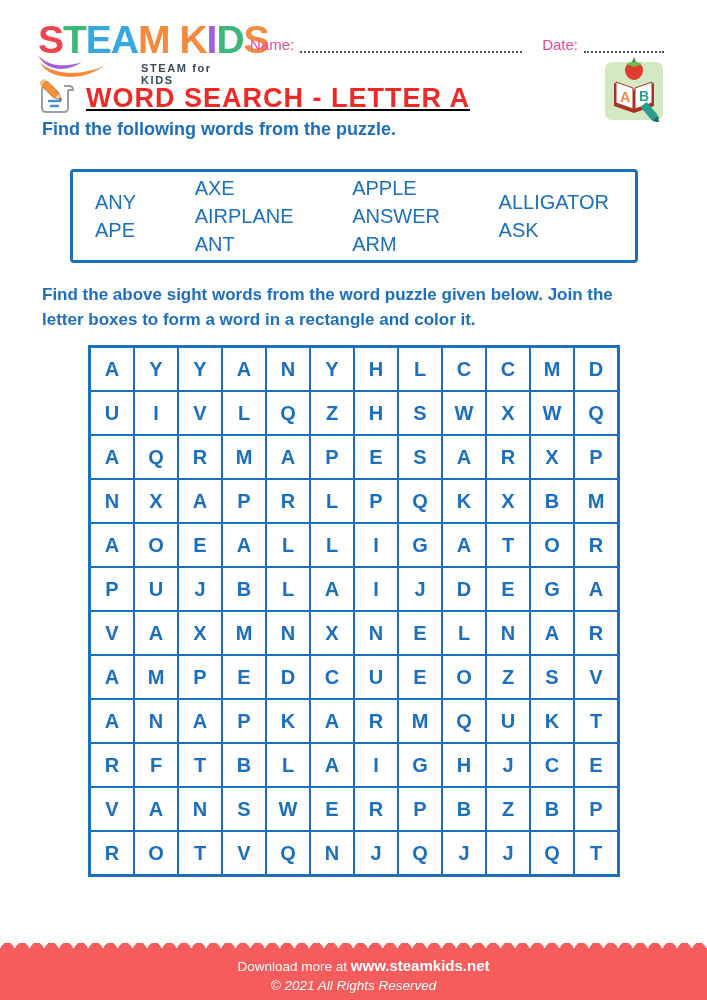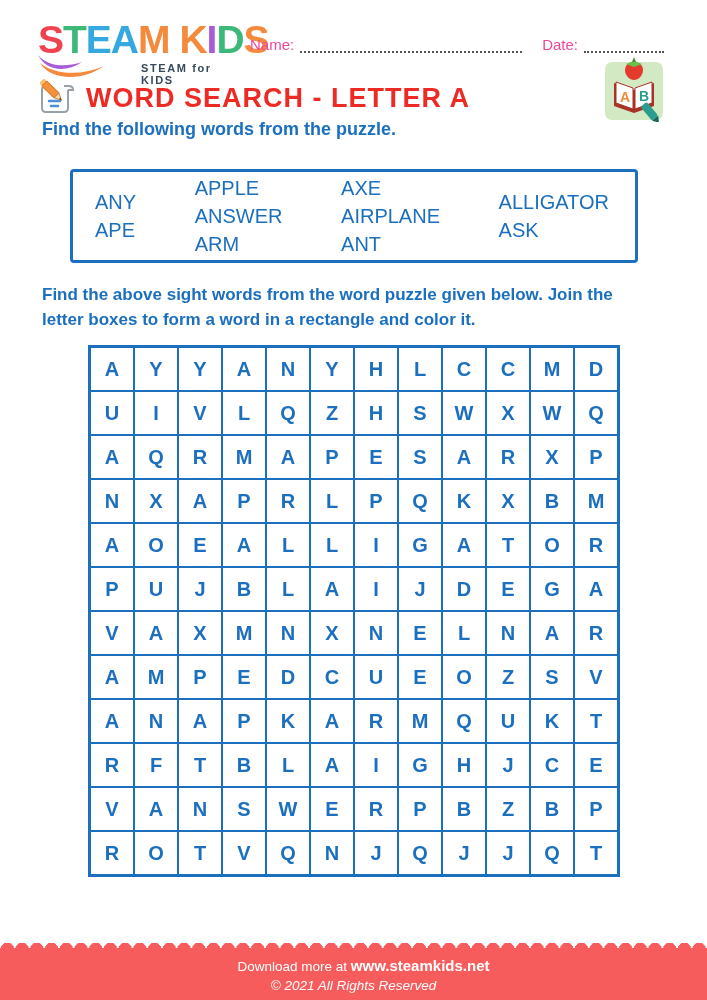--- a/index.html
+++ b/index.html
@@ -17,21 +17,21 @@
   .namedate { position:absolute; left:250px; top:36px; width:420px; display:flex;
               align-items:flex-end; font-size:15px; color:#ec4899; }
   .nd-label { margin-right:6px; }
   .dotline { display:inline-block; height:15px; border-bottom:2px dotted #555; }
   .name-line { width:222px; margin-right:20px; }
   .date-line { width:80px; }
 
   .ab-icon { position:absolute; left:604px; top:56px; }
 
   
-  .titlerow { position:absolute; left:36px; top:78px; display:flex; align-items:center; }
+  .titlerow { position:absolute; left:36px; top:78px; display:flex; align-items:center;text-decoration:underline; }
   .title-icon { margin-right:6px; }
   h1.title { font-size:27px; font-weight:bold; color:var(--red,#ee2a24); letter-spacing:1px; }
   .subtitle { position:absolute; left:42px; top:119px; font-size:18px; font-weight:bold;
               color:var(--blue,#1b6fbe); }
 
   
   .wordbox { position:absolute; left:70px; top:169px; width:568px; height:94px;
              border:3px solid var(--blue,#1b6fbe); border-radius:4px;
              display:flex; align-items:center; justify-content:space-between;
              padding:0 26px 0 22px; }
@@ -114,28 +114,28 @@
     <h1 class="title">WORD SEARCH - LETTER A</h1>
   </div>
   <p class="subtitle">Find the following words from the puzzle.</p>
 
   <div class="wordbox" id="wordbox">
       <div class="wb-col">
         <div class="wb-word">ANY</div>
         <div class="wb-word">APE</div>
       </div>
       <div class="wb-col">
+        <div class="wb-word">AXE</div>
+        <div class="wb-word">AIRPLANE</div>
+        <div class="wb-word">ANT</div>
+      </div>
+      <div class="wb-col">
         <div class="wb-word">APPLE</div>
         <div class="wb-word">ANSWER</div>
         <div class="wb-word">ARM</div>
-      </div>
-      <div class="wb-col">
-        <div class="wb-word">AXE</div>
-        <div class="wb-word">AIRPLANE</div>
-        <div class="wb-word">ANT</div>
       </div>
       <div class="wb-col">
         <div class="wb-word">ALLIGATOR</div>
         <div class="wb-word">ASK</div>
       </div>
     </div>
 
   <p class="instructions">Find the above sight words from the word puzzle given below. Join the letter boxes to form a word in a rectangle and color it.</p>
 
   <div class="grid" id="grid">

